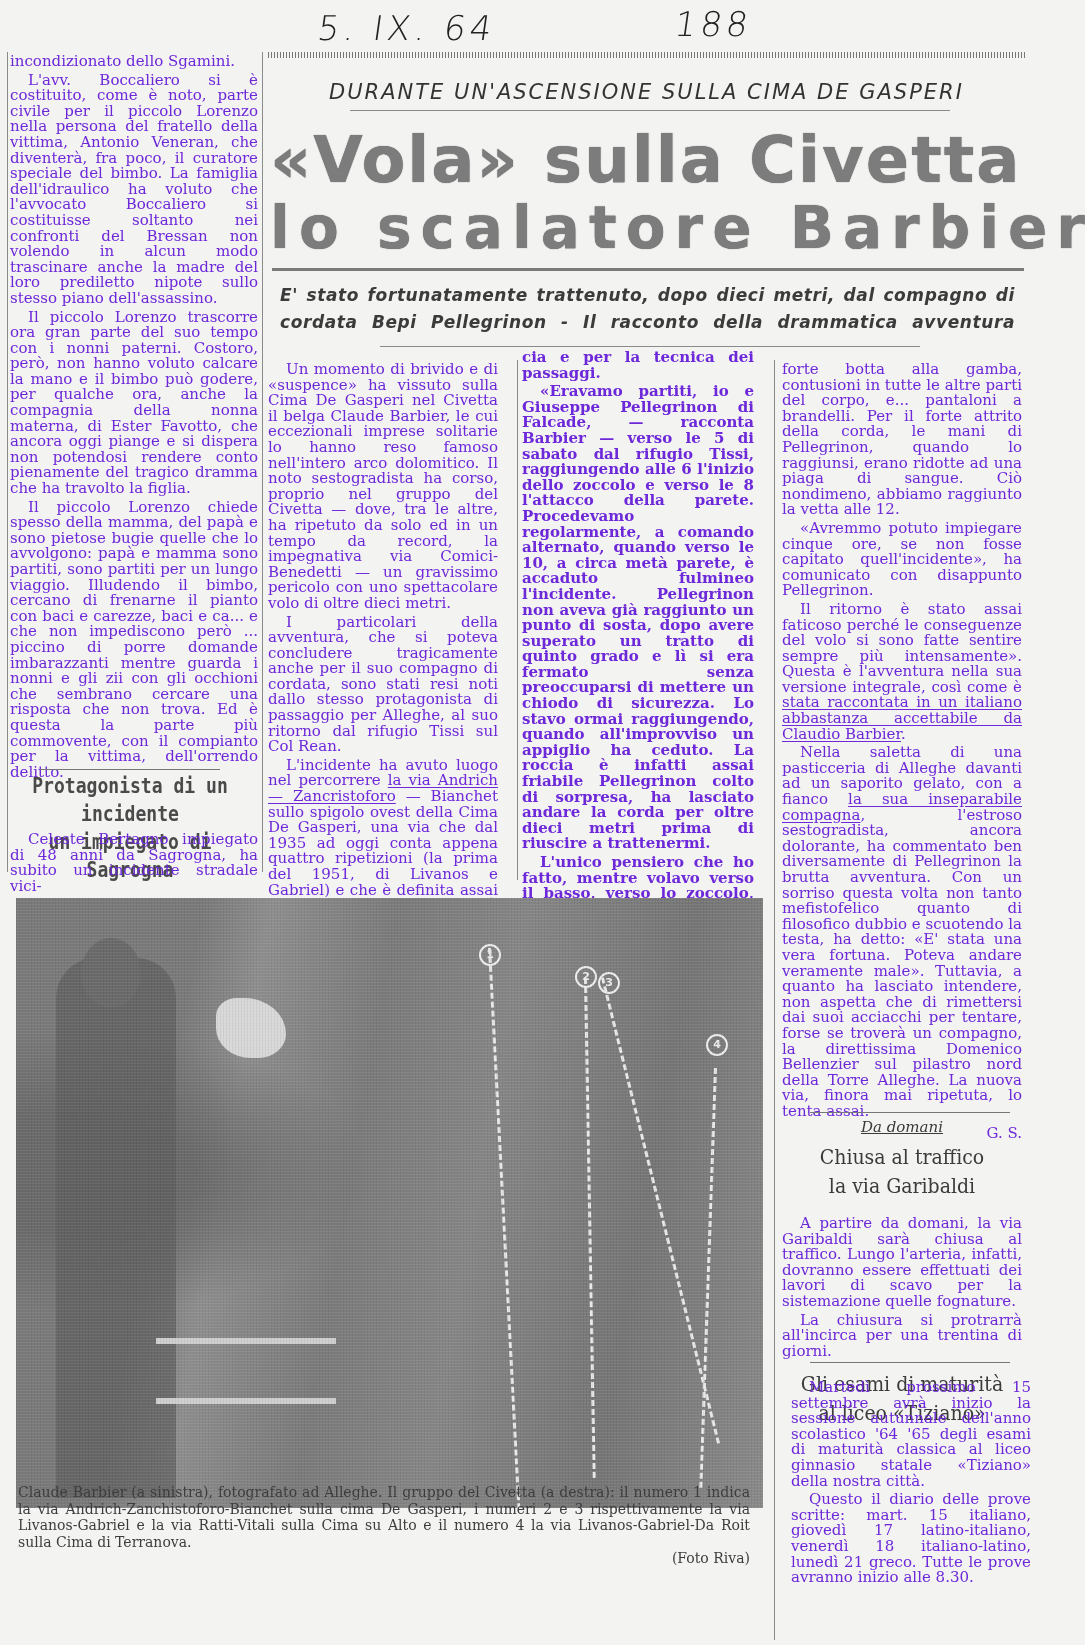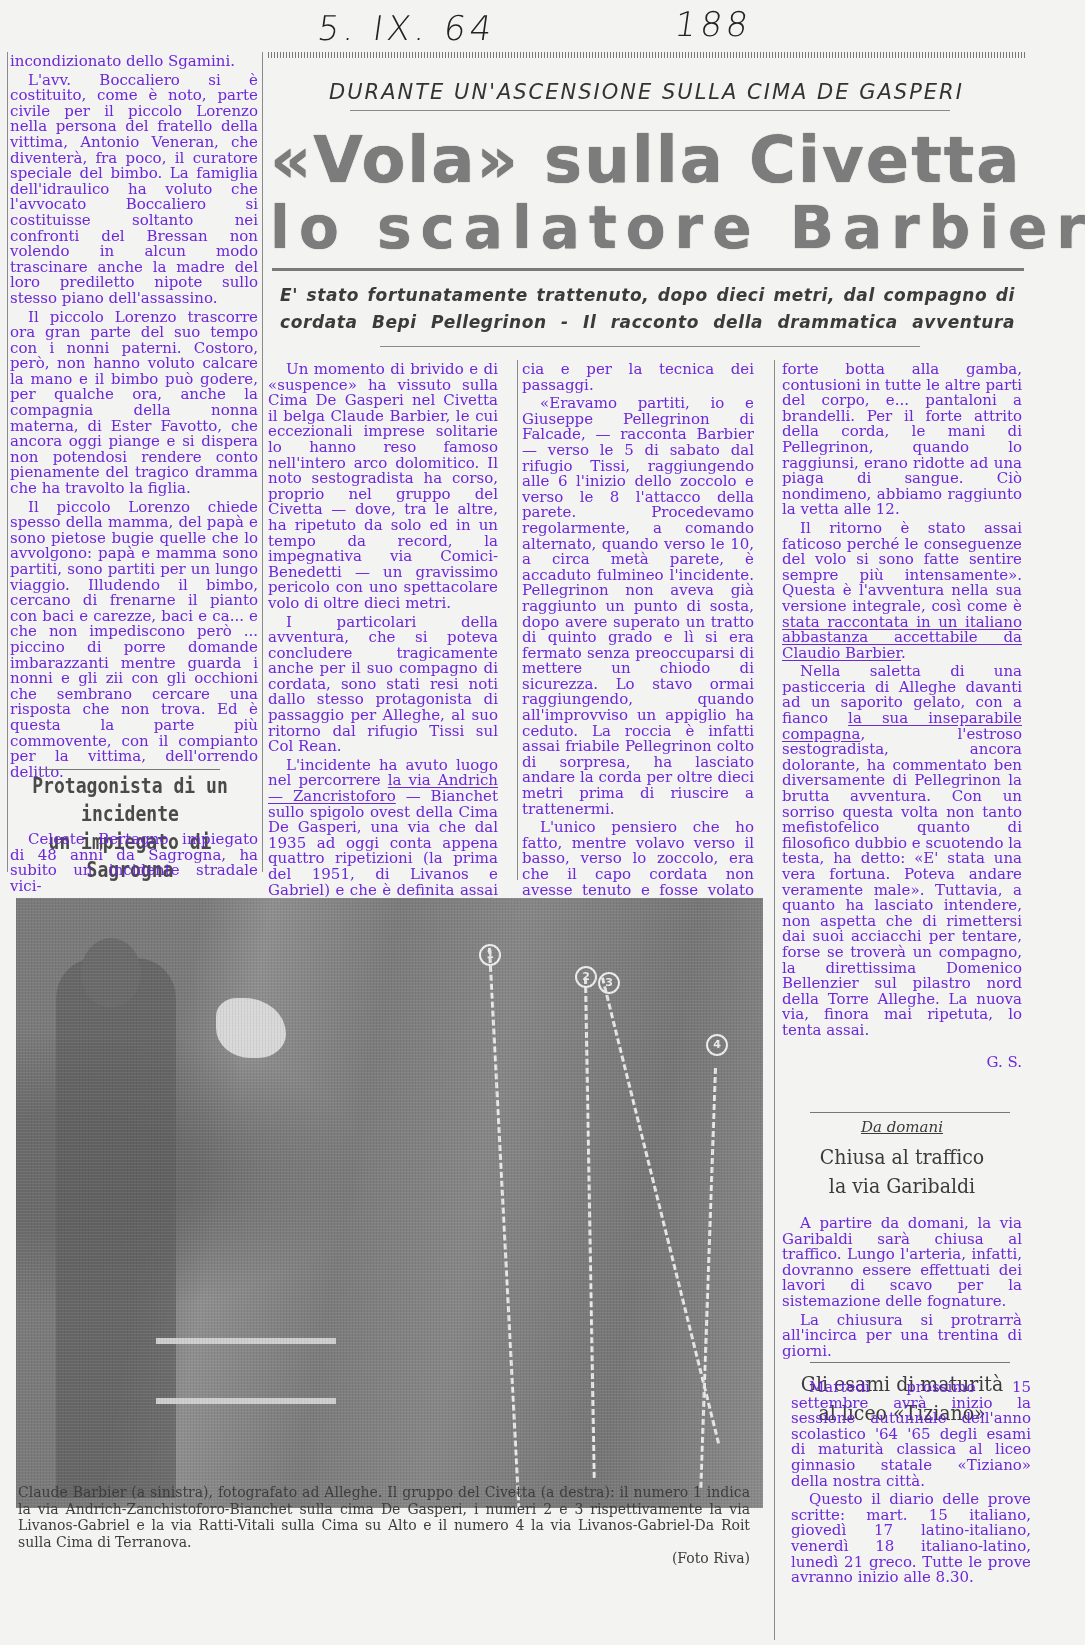--- a/index.html
+++ b/index.html
@@ -107,31 +107,32 @@
   <div>cordata Bepi Pellegrinon - Il racconto della drammatica avventura</div>
 </div>
 <div class="hrule" style="left:380px; top:346px; width:540px;"></div>
 
 <div class="col" style="left:268px; top:362px; width:230px;">
   <p>Un momento di brivido e di «suspence» ha vissuto sulla Cima De Gasperi nel Civetta il belga Claude Barbier, le cui eccezionali imprese solitarie lo hanno reso famoso nell'intero arco dolomitico. Il noto sestogradista ha corso, proprio nel gruppo del Civetta — dove, tra le altre, ha ripetuto da solo ed in un tempo da record, la impegnativa via Comici-Benedetti — un gravissimo pericolo con uno spettacolare volo di oltre dieci metri.</p>
   <p>I particolari della avventura, che si poteva concludere tragicamente anche per il suo compagno di cordata, sono stati resi noti dallo stesso protagonista di passaggio per Alleghe, al suo ritorno dal rifugio Tissi sul Col Rean.</p>
   <p><span>L'incidente ha avuto luogo nel percorrere </span><u>la via Andrich — Zancristoforo</u><span> — Bianchet sullo spigolo ovest della Cima De Gasperi, una via che dal 1935 ad oggi conta appena quattro ripetizioni (la prima del 1951, di Livanos e Gabriel) e che è definita assai pericolosa per la friabilità della roc-</span></p>
 </div>
 <div class="vrule" style="left:517px; top:360px; height:520px;"></div>
-<div class="col" style="left:522px; top:362px; width:232px;">
+<div class="col" style="left:522px; top:350px; width:232px;font-weight:bold;">
   <p class="noindent">cia e per la tecnica dei passaggi.</p>
   <p>«Eravamo partiti, io e Giuseppe Pellegrinon di Falcade, — racconta Barbier — verso le 5 di sabato dal rifugio Tissi, raggiungendo alle 6 l'inizio dello zoccolo e verso le 8 l'attacco della parete. Procedevamo regolarmente, a comando alternato, quando verso le 10, a circa metà parete, è accaduto fulmineo l'incidente. Pellegrinon non aveva già raggiunto un punto di sosta, dopo avere superato un tratto di quinto grado e lì si era fermato senza preoccuparsi di mettere un chiodo di sicurezza. Lo stavo ormai raggiungendo, quando all'improvviso un appiglio ha ceduto. La roccia è infatti assai friabile Pellegrinon colto di sorpresa, ha lasciato andare la corda per oltre dieci metri prima di riuscire a trattenermi.</p>
   <p>L'unico pensiero che ho fatto, mentre volavo verso il basso, verso lo zoccolo, era che il capo cordata non avesse tenuto e fosse volato pure lui. Invece, per nostra fortuna, ha tenuto e me la sono cavata con una</p>
 </div>
 <div class="vrule" style="left:774px; top:360px; height:1280px;"></div>
 <div class="col" style="left:782px; top:362px; width:240px;">
   <p class="noindent">forte botta alla gamba, contusioni in tutte le altre parti del corpo, e... pantaloni a brandelli. Per il forte attrito della corda, le mani di Pellegrinon, quando lo raggiunsi, erano ridotte ad una piaga di sangue. Ciò nondimeno, abbiamo raggiunto la vetta alle 12.</p>
+  <p>«Avremmo potuto impiegare cinque ore, se non fosse capitato quell'incidente», ha comunicato con disappunto Pellegrinon.</p>
   <p><span>Il ritorno è stato assai faticoso perché le conseguenze del volo si sono fatte sentire sempre più intensamente». Questa è l'avventura nella sua versione integrale, così come è </span><u>stata raccontata in un italiano abbastanza accettabile da Claudio Barbier</u><span>.</span></p>
   <p><span>Nella saletta di una pasticceria di Alleghe davanti ad un saporito gelato, con a fianco </span><u>la sua inseparabile compagna</u><span>, l'estroso sestogradista, ancora dolorante, ha commentato ben diversamente di Pellegrinon la brutta avventura. Con un sorriso questa volta non tanto mefistofelico quanto di filosofico dubbio e scuotendo la testa, ha detto: «E' stata una vera fortuna. Poteva andare veramente male». Tuttavia, a quanto ha lasciato intendere, non aspetta che di rimettersi dai suoi acciacchi per tentare, forse se troverà un compagno, la direttissima Domenico Bellenzier sul pilastro nord della Torre Alleghe. La nuova via, finora mai ripetuta, lo tenta assai.</span></p>
-  <p style="text-align:right; margin-top:16px;">G. S.</p>
+  <p style="text-align:right; margin-top:6px;">G. S.</p>
 </div>
 
 <div class="photo" style="left:16px; top:898px; width:747px; height:610px;">
   <div class="abs" style="left:40px; top:60px; width:120px; height:540px; background:#5e5e5e; border-radius:40px 40px 0 0; opacity:0.7;"></div>
   <div class="abs" style="left:65px; top:40px; width:60px; height:70px; background:#6a6a6a; border-radius:50%;"></div>
   <div class="abs" style="left:140px; top:440px; width:180px; height:6px; background:#cfcfcf;"></div>
   <div class="abs" style="left:140px; top:500px; width:180px; height:6px; background:#cfcfcf;"></div>
   <div class="abs" style="left:200px; top:100px; width:70px; height:60px; background:#d8d8d8; border-radius:30% 60% 40% 50%;"></div>
   <div class="route" style="left:472px; top:50px; height:580px; transform:rotate(-3deg);"></div>
   <div class="route" style="left:568px; top:80px; height:500px; transform:rotate(-1deg);"></div>
@@ -148,21 +149,21 @@
   <div style="text-align:right;">(Foto Riva)</div>
 </div>
 
 <div class="hrule" style="left:810px; top:1112px; width:200px; background:#777;"></div>
 <div class="abs" style="left:782px; top:1118px; width:240px; text-align:center; font-style:italic; font-size:15px;text-decoration:underline;">Da domani</div>
 <div class="abs brief-title" style="left:782px; top:1143px; width:240px;">
   <div>Chiusa al traffico</div>
   <div>la via Garibaldi</div>
 </div>
 <div class="col" style="left:782px; top:1216px; width:240px;">
-  <p>A partire da domani, la via Garibaldi sarà chiusa al traffico. Lungo l'arteria, infatti, dovranno essere effettuati dei lavori di scavo per la sistemazione delle fognature.</p>
+  <p>A partire da domani, la via Garibaldi sarà chiusa al traffico. Lungo l'arteria, infatti, dovranno essere effettuati dei lavori di scavo per la sistemazione quelle fognature.</p>
   <p>La chiusura si protrarrà all'incirca per una trentina di giorni.</p>
 </div>
 
 <div class="hrule" style="left:810px; top:1362px; width:200px; background:#777;"></div>
 <div class="abs brief-title" style="left:782px; top:1370px; width:240px;">
   <div>Gli esami di maturità</div>
   <div>al liceo «Tiziano»</div>
 </div>
 <div class="col" style="left:782px; top:1380px; width:240px;margin-left:9px;">
   <p>Martedì prossimo 15 settembre avrà inizio la sessione autunnale dell'anno scolastico '64 '65 degli esami di maturità classica al liceo ginnasio statale «Tiziano» della nostra città.</p>

